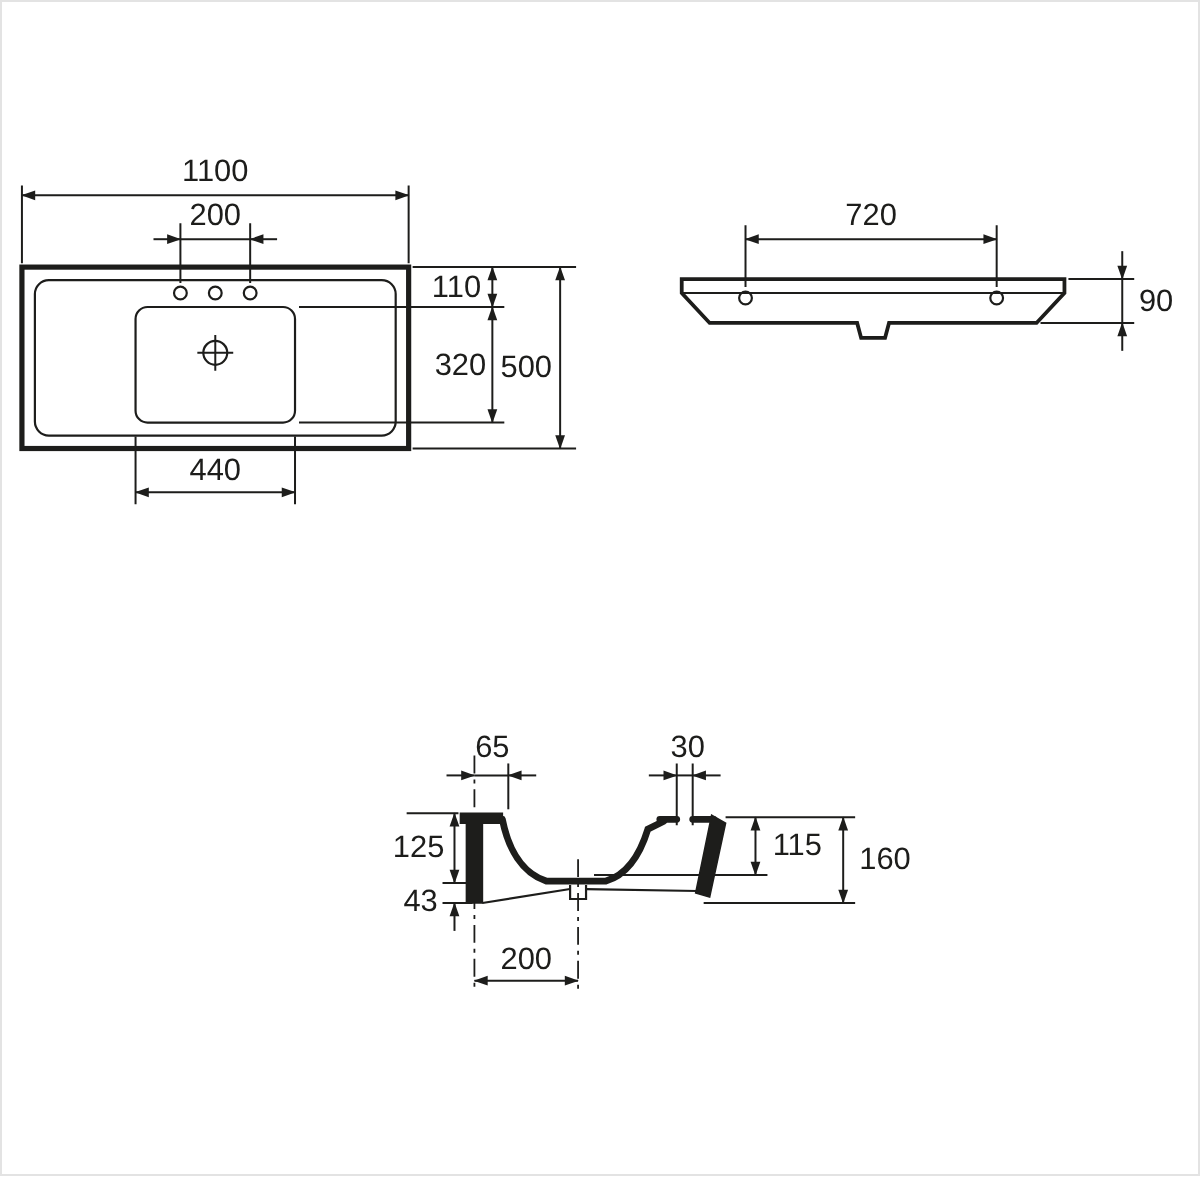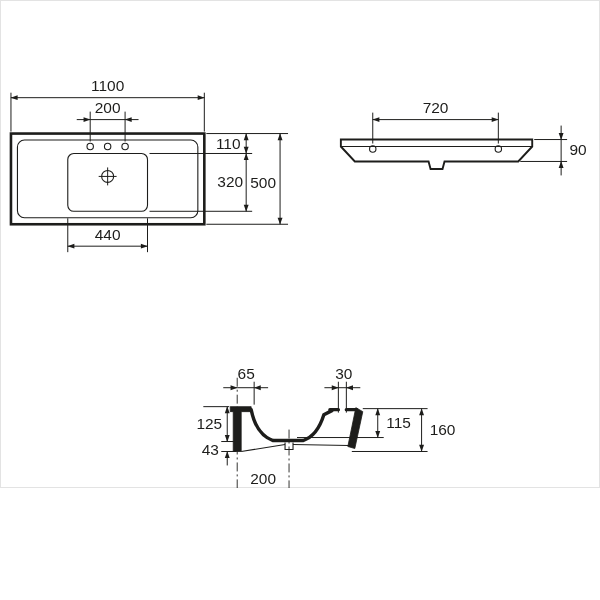--- a/index.html
+++ b/index.html
@@ -1,17 +1,17 @@
 <!DOCTYPE html>
 <html><head>
 <meta charset="utf-8">
 <style>
   html,body{margin:0;padding:0;background:#ffffff;}
   .page{
-    width:600px;height:488px;box-sizing:border-box;position:relative;
+    width:600px;height:588px;box-sizing:border-box;position:relative;
     background:#ffffff;border:1px solid #e3e3e3;
     font-family:"Liberation Sans",sans-serif;
   }
   svg{display:block;}
   .thick{fill:none;stroke:#1d1d1b;stroke-width:2.6;}
   .mid{fill:none;stroke:#1d1d1b;stroke-width:1.9;}
   .thin{fill:none;stroke:#1d1d1b;stroke-width:1.1;}
   .wall{fill:none;stroke:#1d1d1b;stroke-width:3.4;stroke-linecap:round;}
   .solid{fill:#1d1d1b;stroke:#1d1d1b;stroke-width:0.8;}
   .dim-line{fill:none;stroke:#1d1d1b;stroke-width:1;}

